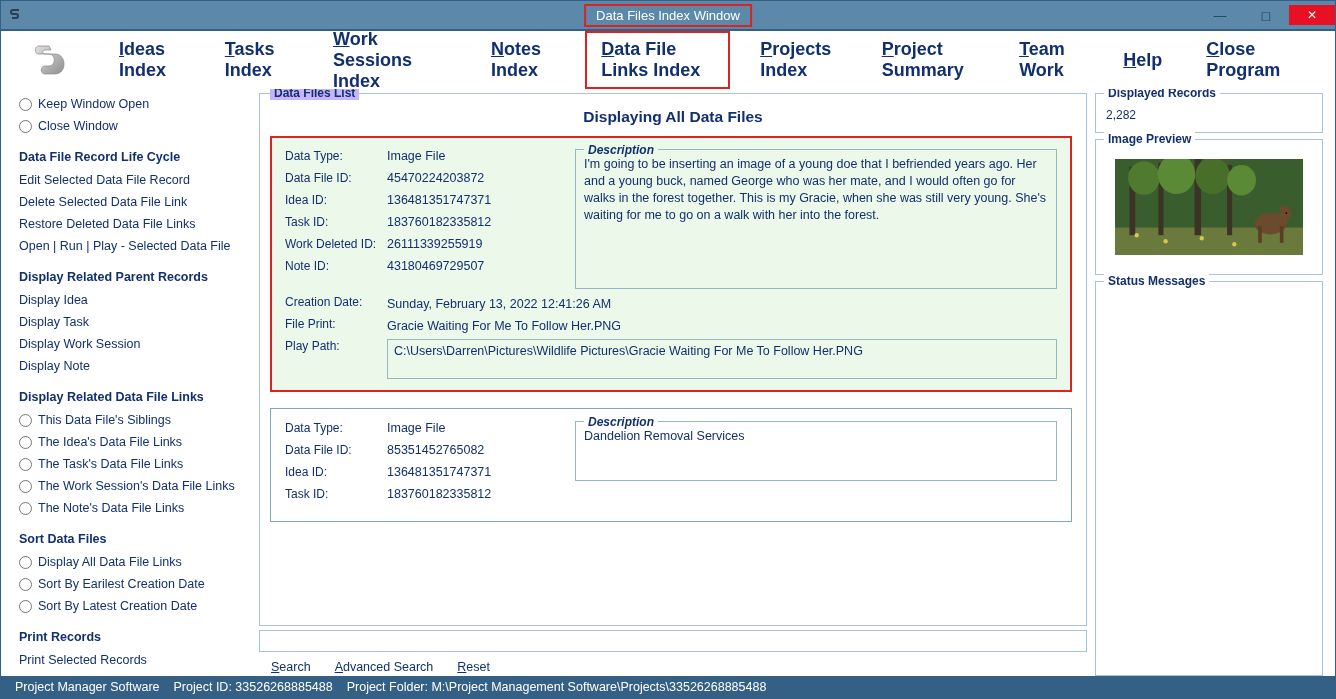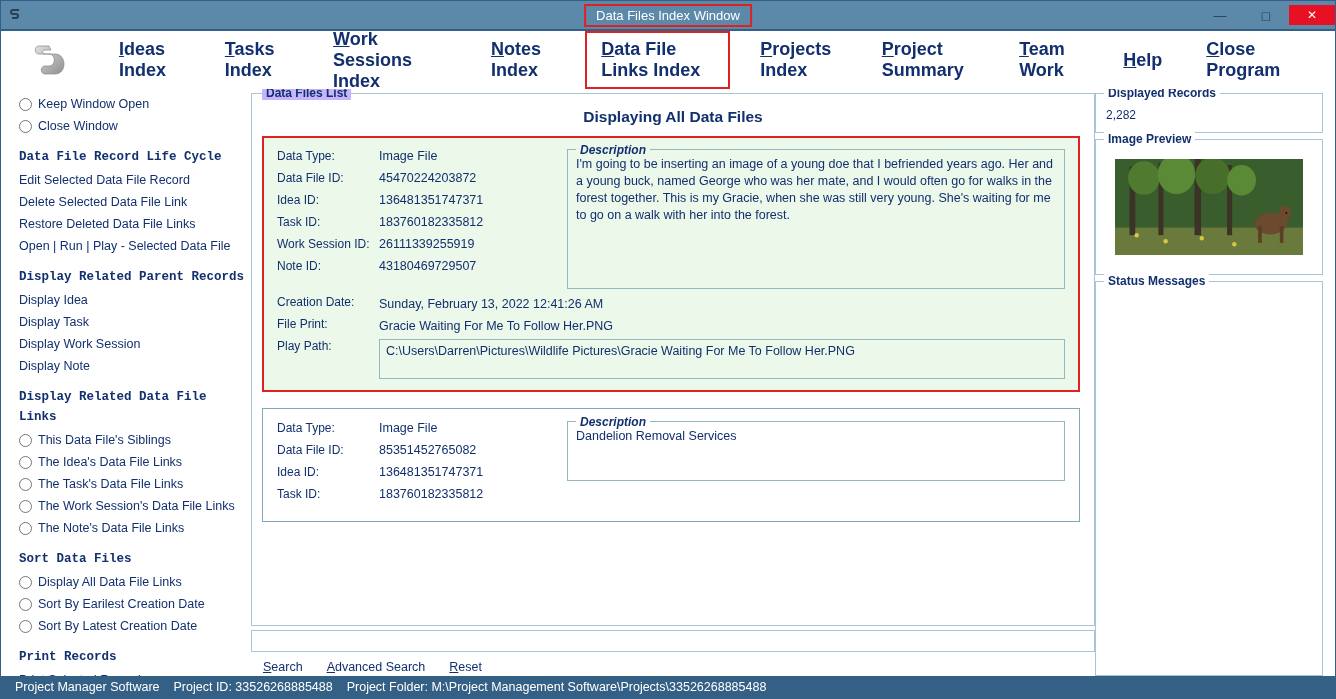--- a/index.html
+++ b/index.html
@@ -17,25 +17,25 @@
 
 
 .menubar { height: 60px; border-top: 2px solid #356085; background: #fff; display: flex; align-items: center; padding: 0 26px; gap: 0; }
 .menubar-logo { width: 48px; height: 48px; margin-right: 30px; display: flex; align-items: center; justify-content: center; }
 .menubar-logo svg { width: 40px; height: 40px; }
 .menubar-item { color: #12306e; font-size: 18px; font-weight: 600; cursor: pointer; padding: 6px 14px; margin: 8px 8px; }
 .menubar-item .ul { text-decoration: underline; }
 .menubar-item.highlighted { border: 2px solid #d22; }
 
 
-.body { flex: 1; display: flex; background: #fff; padding: 4px 12px 0 18px; overflow: hidden; }
+.body { flex: 1; display: flex; background: #fff; padding: 4px 12px 0 18px; gap: 8px; overflow: hidden; }
 
 
 .sidebar { width: 232px; flex-shrink: 0; color: #12306e; font-size: 12.5px; line-height: 1.6; }
-.sidebar .section-title { font-weight: 700; margin-top: 10px; margin-bottom: 2px; font-family: Liberation Mono, monospace; }
+.sidebar .section-title { font-weight: 700; margin-top: 10px; margin-bottom: 2px; }
 .sidebar .radio-row { display: flex; align-items: center; gap: 6px; cursor: pointer; padding: 1px 0; }
 .sidebar .radio-row input { accent-color: #5c89aa; }
 .sidebar .link-row { cursor: pointer; padding: 1px 0; }
 
 
 .center { flex: 1; display: flex; flex-direction: column; gap: 4px; }
 .list-fieldset { border: 1px solid #a8c4d8; position: relative; padding: 8px 10px 6px 10px; flex: 1; display: flex; flex-direction: column; }
 .list-legend { position: absolute; top: -8px; left: 10px; background: #c4b5fd; padding: 0 4px; color: #12306e; font-size: 12px; font-weight: 600; }
 .list-title { text-align: center; color: #12306e; font-size: 15.5px; font-weight: 600; margin: 6px 0 10px 0; }
 .records-scroll { flex: 1; position: relative; display: flex; }
@@ -204,21 +204,21 @@
                       </div>
                       <div class="record-row">
                         <div class="record-label">Idea ID:</div>
                         <div class="record-value">136481351747371</div>
                       </div>
                       <div class="record-row">
                         <div class="record-label">Task ID:</div>
                         <div class="record-value">183760182335812</div>
                       </div>
                       <div class="record-row">
-                        <div class="record-label">Work Session ID:</div>
+                        <div class="record-label">Work Deleted ID:</div>
                         <div class="record-value">26111339255919</div>
                       </div>
                       <div class="record-row">
                         <div class="record-label">Note ID:</div>
                         <div class="record-value">43180469729507</div>
                       </div>
                     </div>
                     <div class="record-right">
                       <div class="desc-box">
                         <div class="desc-legend">Description</div>

